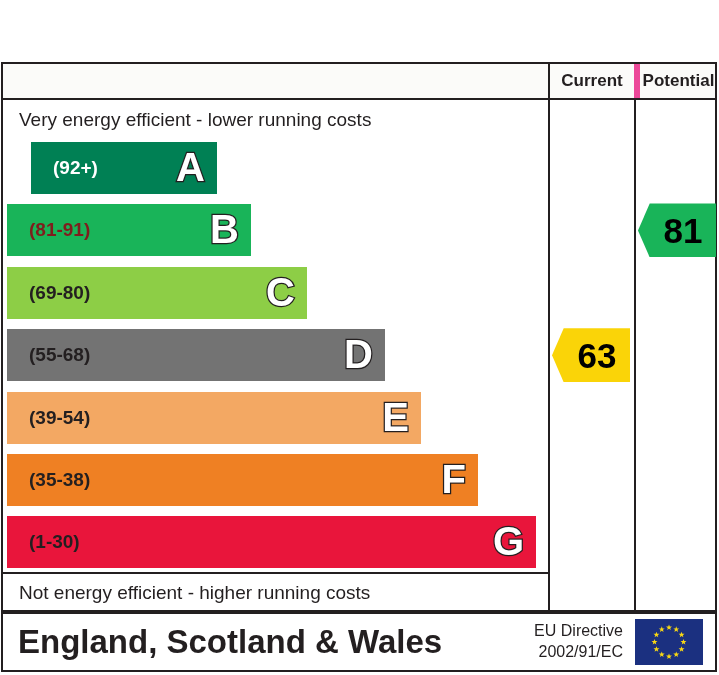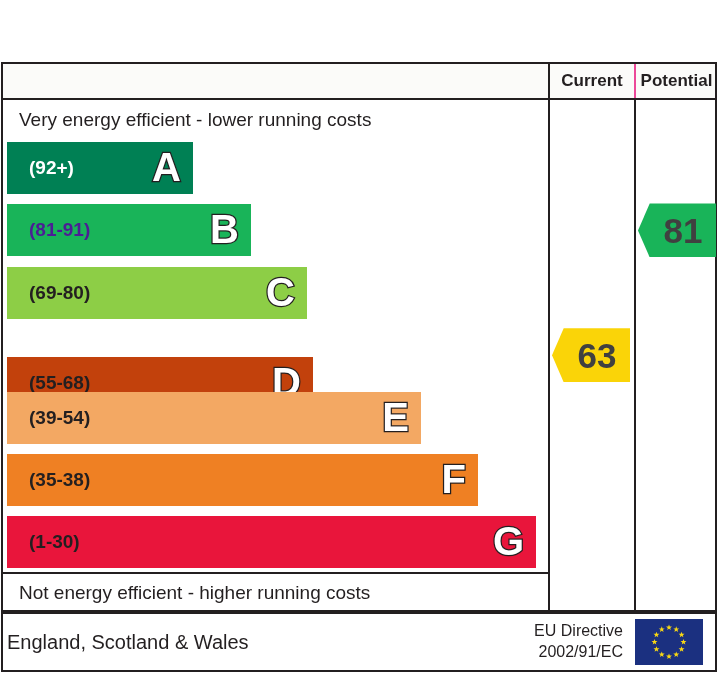--- a/index.html
+++ b/index.html
@@ -74,21 +74,21 @@
     box-sizing: border-box;
   }
   .epc-colhead-cell.current {
     left: 545px;
     width: 86px;
     border-left: 2px solid #231f20;
   }
   .epc-colhead-cell.potential {
     left: 631px;
     width: 83px;
-    border-left: 2px solid #ec4899;
+    border-left: 6px solid #ec4899;
   }
 
   
   .epc-vline {
     position: absolute;
     top: 36px;
     bottom: 0;
     width: 2px;
     background: #231f20;
   }
@@ -159,43 +159,43 @@
     height: 54px;
     display: flex;
     align-items: center;
     justify-content: center;
     clip-path: polygon(0% 50%, 15% 0%, 100% 0%, 100% 100%, 15% 100%);
     box-sizing: border-box;
   }
   .epc-arrow-value {
     font-size: 35px;
     font-weight: bold;
-    color: #404040;
+    color: #000000;
     line-height: 1;
     padding-left: 12px;
   }
 
   
   .epc-footer {
     position: absolute;
     left: 1px;
     top: 612px;
     width: 716px;
     height: 60px;
     border: 2px solid #231f20;
     box-sizing: border-box;
     background: #ffffff;
   }
   .epc-footer-region {
     position: absolute;
-    left: 4px;
+    left: 15px;
     top: 50%;
     transform: translateY(-50%);
-    font-size: 20px;
-    font-weight: normal;
+    font-size: 33px;
+    font-weight: bold;
     color: #231f20;
     white-space: nowrap;
   }
   .epc-footer-directive {
     position: absolute;
     right: 92px;
     top: 50%;
     transform: translateY(-50%);
     font-size: 16px;
     color: #231f20;
@@ -224,33 +224,33 @@
       <div class="epc-colhead-cell current">Current</div>
       <div class="epc-colhead-cell potential">Potential</div>
     </div>
 
     <div class="epc-vline v1"></div>
     <div class="epc-vline v2"></div>
 
     <div class="epc-caption top">Very energy efficient - lower running costs</div>
 
     <div class="epc-bars">
-      <div class="epc-bar" style="top: 2px; width: 186px; background: rgb(0, 128, 84);">
+      <div class="epc-bar" style="top: 2px; width: 186px; background: rgb(0, 128, 84); margin-left: 24px;">
         <span class="epc-bar-range" style="color: rgb(255, 255, 255);">(92+)</span>
         <span class="epc-bar-letter">A</span>
       </div>
       <div class="epc-bar" style="top: 64.4px; width: 244px; background: rgb(25, 180, 89);">
-        <span class="epc-bar-range" style="color: #4c1d95; text-align: center;">(81-91)</span>
+        <span class="epc-bar-range" style="color: #7f1d1d; text-align: center;">(81-91)</span>
         <span class="epc-bar-letter">B</span>
       </div>
       <div class="epc-bar" style="top: 126.8px; width: 300px; background: rgb(141, 206, 70);">
         <span class="epc-bar-range" style="color: rgb(35, 31, 32);">(69-80)</span>
         <span class="epc-bar-letter">C</span>
       </div>
-      <div class="epc-bar" style="top: 189.2px; width: 306px; background: #c2410c; margin-top: 28px;">
+      <div class="epc-bar" style="top: 189.2px; width: 378px; background: #737373;">
         <span class="epc-bar-range" style="color: rgb(35, 31, 32);">(55-68)</span>
         <span class="epc-bar-letter">D</span>
       </div>
       <div class="epc-bar" style="top: 251.6px; width: 414px; background: rgb(243, 168, 99); padding-left: 15px;">
         <span class="epc-bar-range" style="color: rgb(35, 31, 32);">(39-54)</span>
         <span class="epc-bar-letter">E</span>
       </div>
       <div class="epc-bar" style="top: 314px; width: 471px; background: rgb(239, 128, 35);">
         <span class="epc-bar-range" style="color: rgb(35, 31, 32);">(35-38)</span>
         <span class="epc-bar-letter">F</span>

